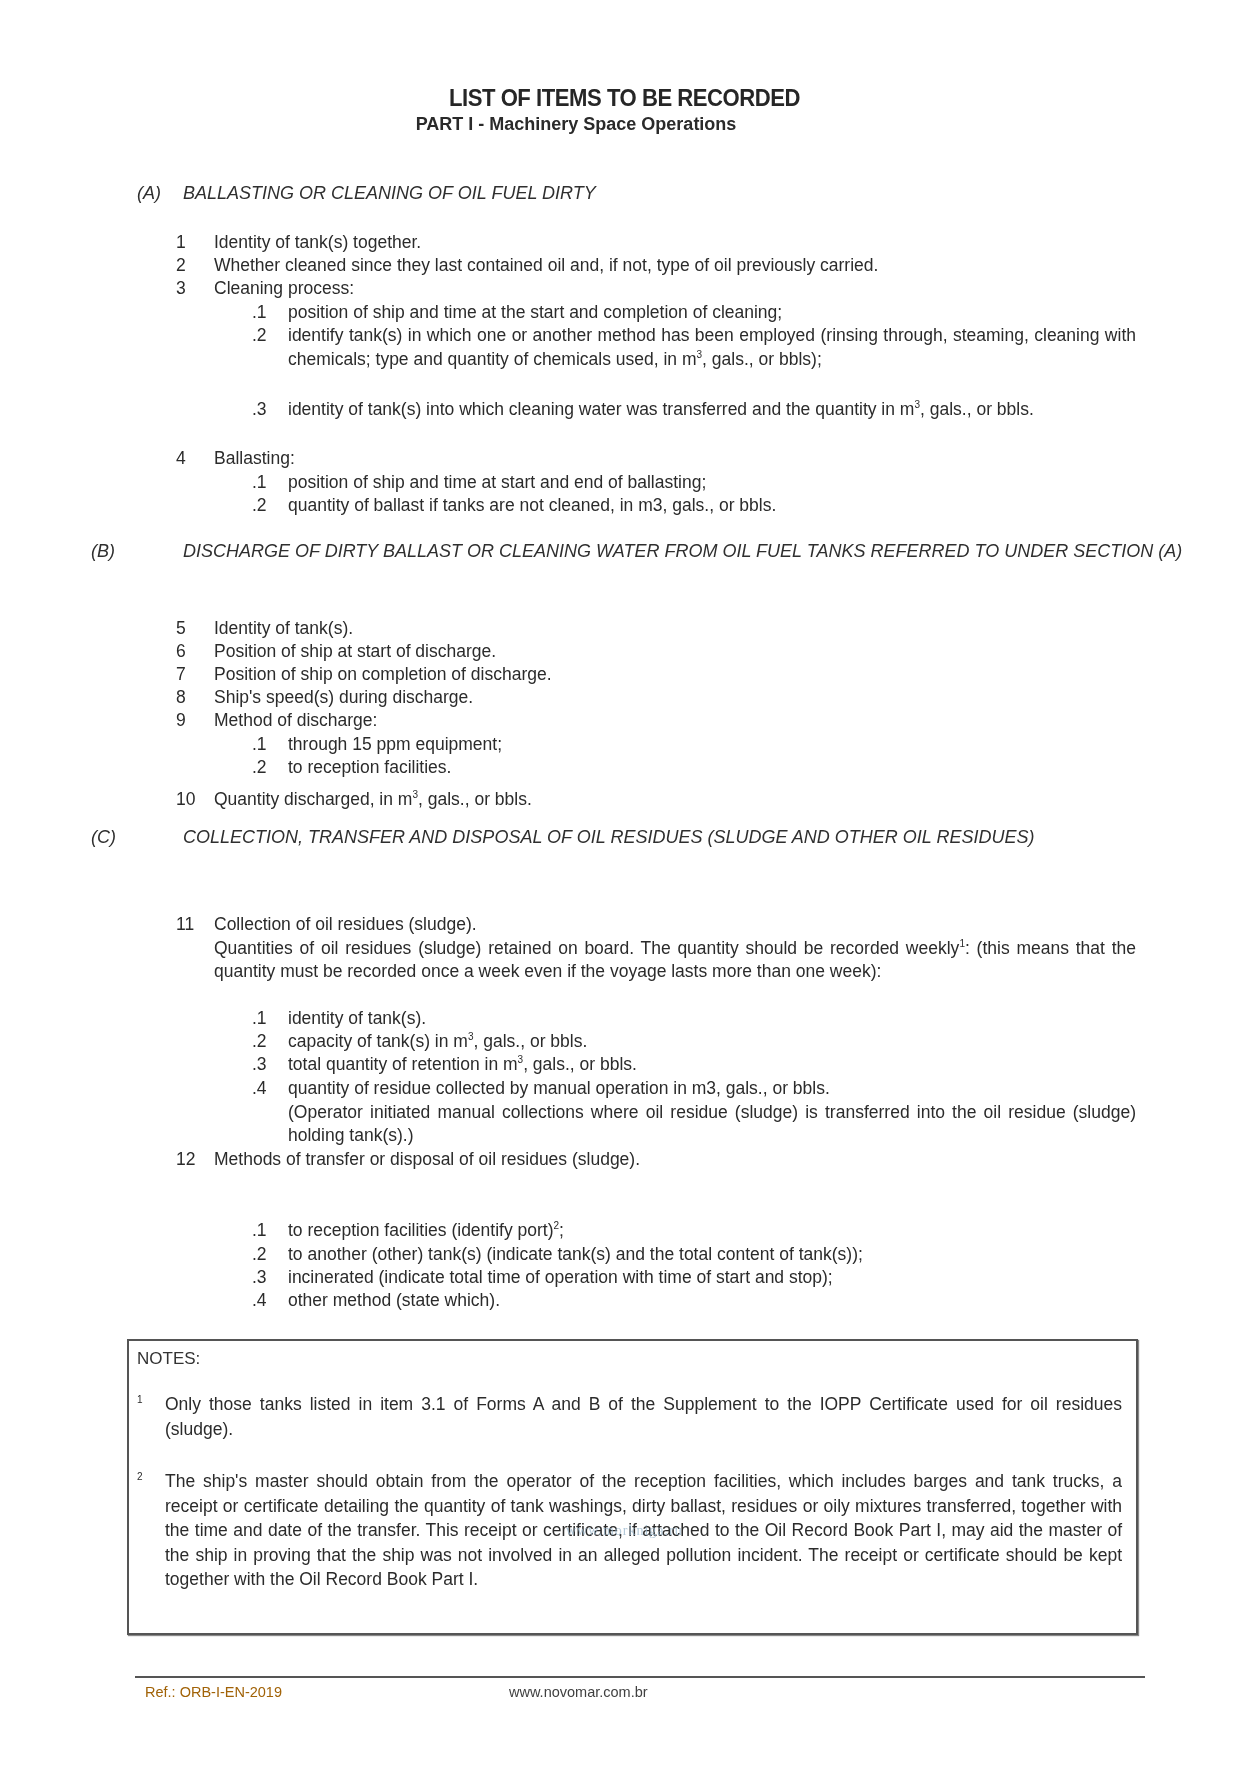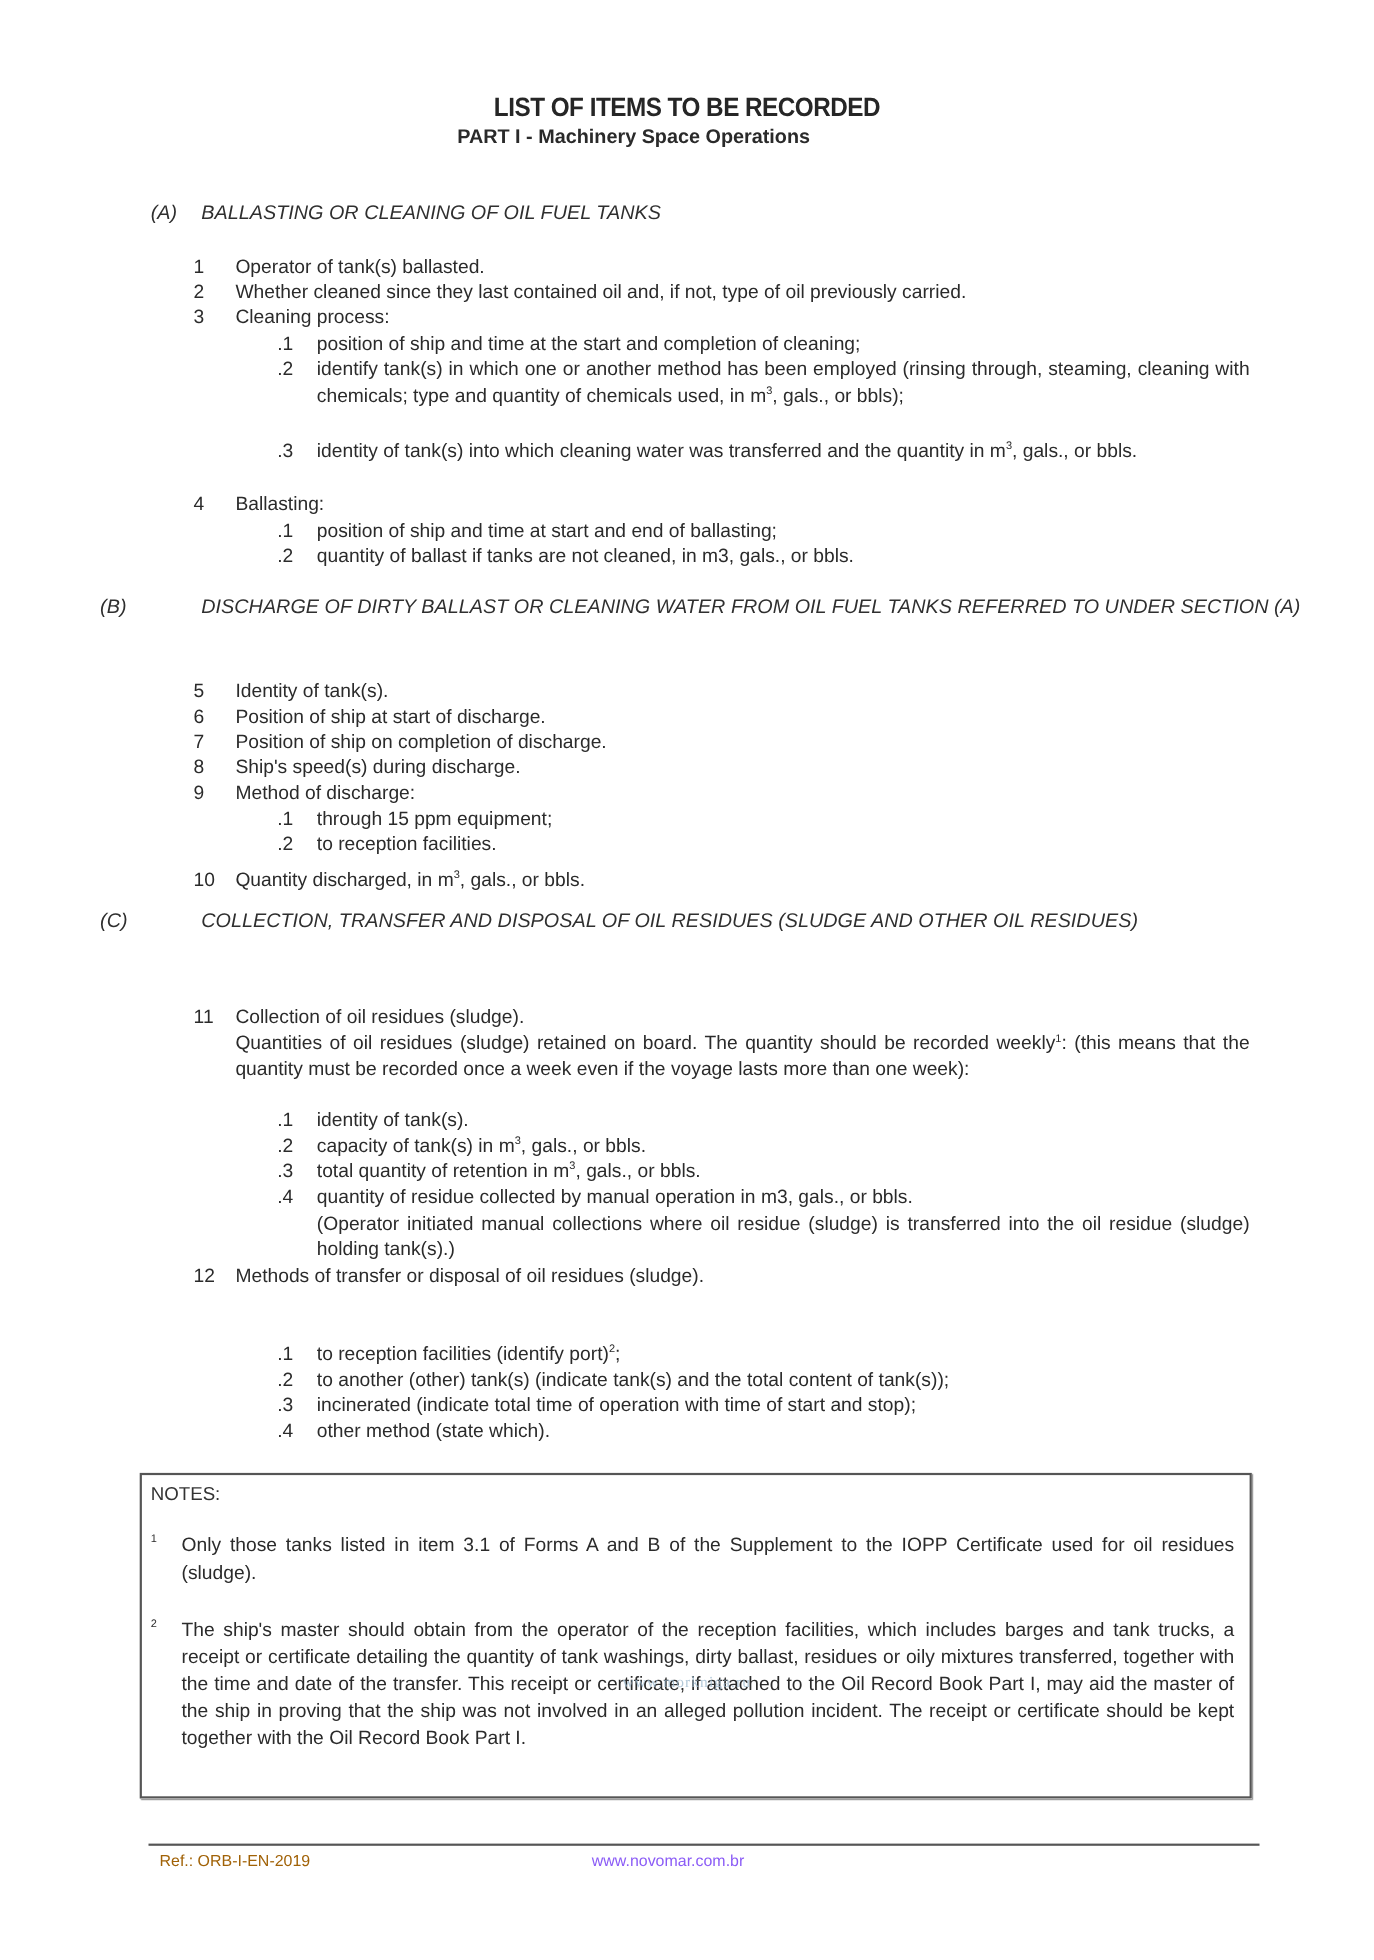--- a/index.html
+++ b/index.html
@@ -40,37 +40,37 @@
     .notes-title { position: absolute; left: 8px; top: 8px; font-size: 17px; color: #333; }
     .note { position: absolute; left: 8px; width: 985px; line-height: 24.5px; }
     .note .mark { position: absolute; left: 0; top: -4px; font-size: 10px; }
     .note .body { margin-left: 28px; text-align: justify; }
     .watermark {
       position: absolute; left: 566px; top: 1523px; font-size: 14px;
       color: #9ab7cc; letter-spacing: 1px; opacity: 0.75; font-family: "Liberation Serif", serif;
     }
     .footer-line { position: absolute; left: 135px; top: 1676px; width: 1010px; height: 2px; background: #555; }
     .footer-ref { position: absolute; left: 145px; top: 1684px; font-size: 14.5px; color: #a16207; }
-    .footer-url { position: absolute; left: 538px; top: 1684px; font-size: 14.5px; color: #8b5cf6; }
+    .footer-url { position: absolute; left: 509px; top: 1684px; font-size: 14.5px; color: #404040; }
   </style>
 </head>
 <body>
 
 <div class="page">
 
   <div class="title">LIST OF ITEMS TO BE RECORDED</div>
   <div class="subtitle">PART I - Machinery Space Operations</div>
 
   <div class="sec-head" style="top:180px;">
-    <span class="lbl">(A)</span><span class="txt">BALLASTING OR CLEANING OF OIL FUEL TANKS</span>
+    <span class="lbl">(A)</span><span class="txt">BALLASTING OR CLEANING OF OIL FUEL DIRTY</span>
   </div>
 
   <div class="item" style="top:231px;">
     <span class="num">1</span>
-    <div class="body">Operator of tank(s) ballasted.</div>
+    <div class="body">Identity of tank(s) together.</div>
   </div>
   <div class="item" style="top:254px;">
     <span class="num">2</span>
     <div class="body">Whether cleaned since they last contained oil and, if not, type of oil previously carried.</div>
   </div>
   <div class="item" style="top:277px;">
     <span class="num">3</span>
     <div class="body">Cleaning process:</div>
   </div>
   <div class="sub" style="top:301px;">

